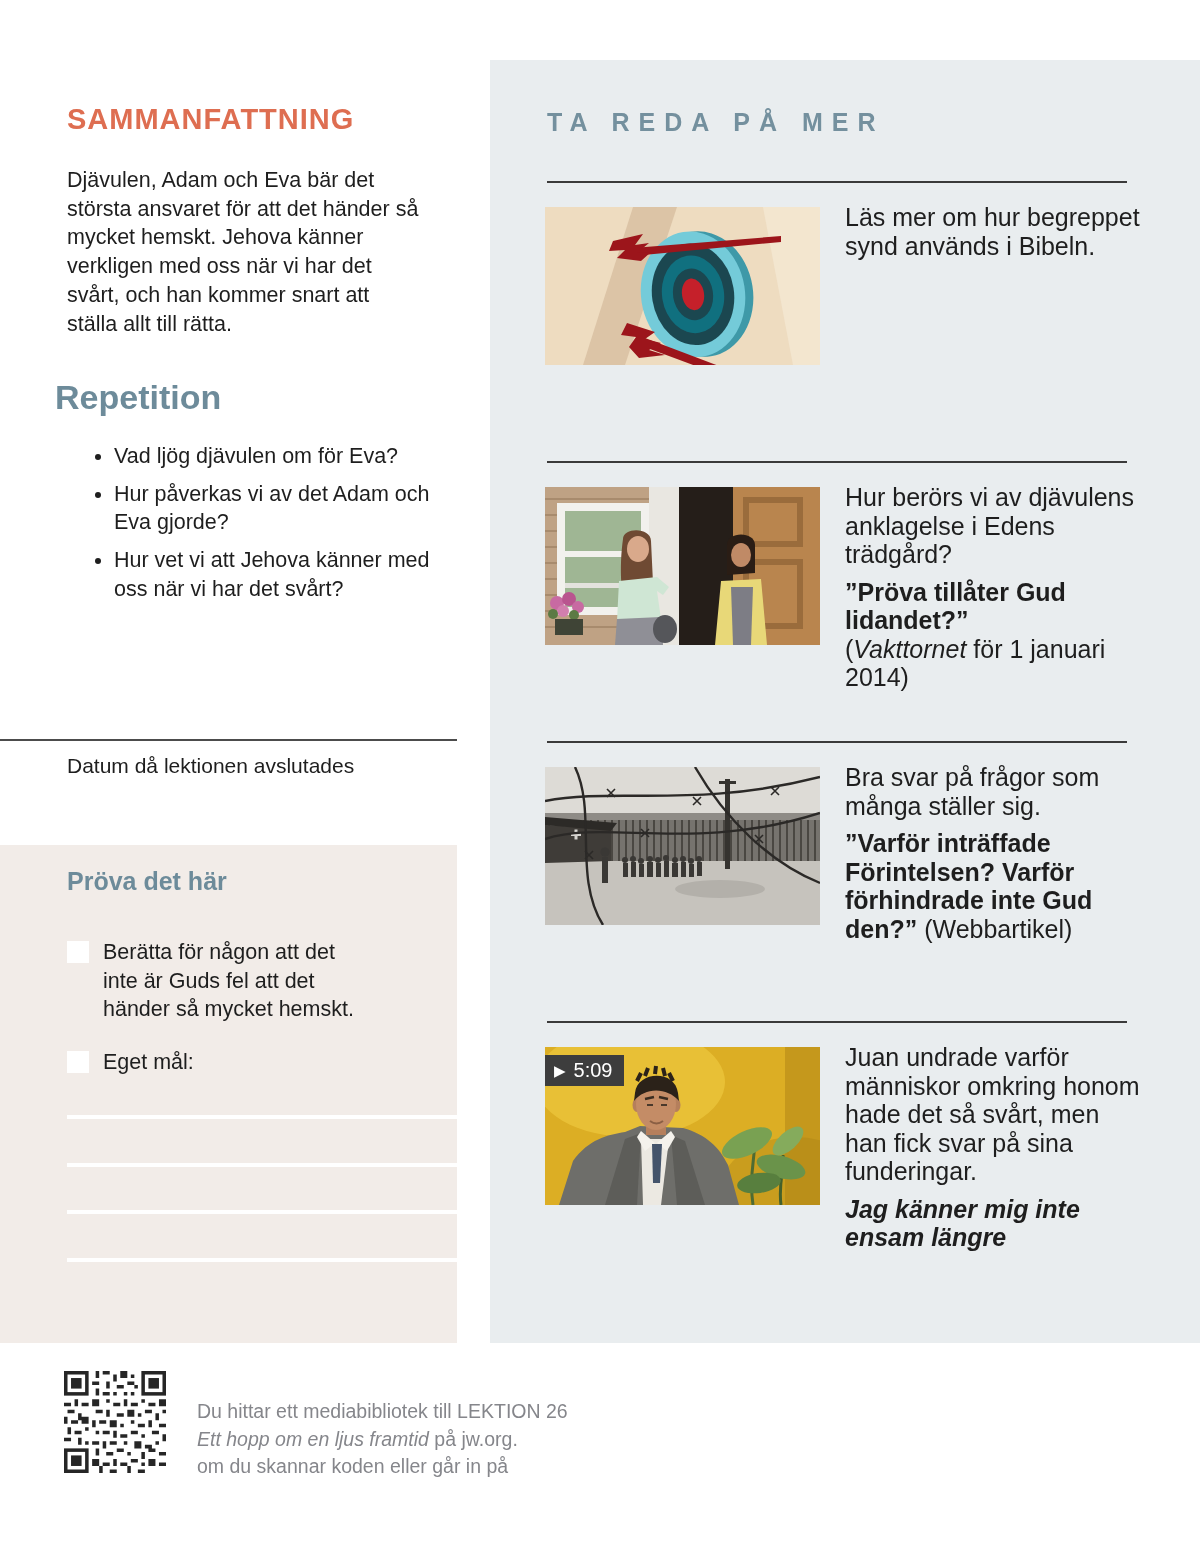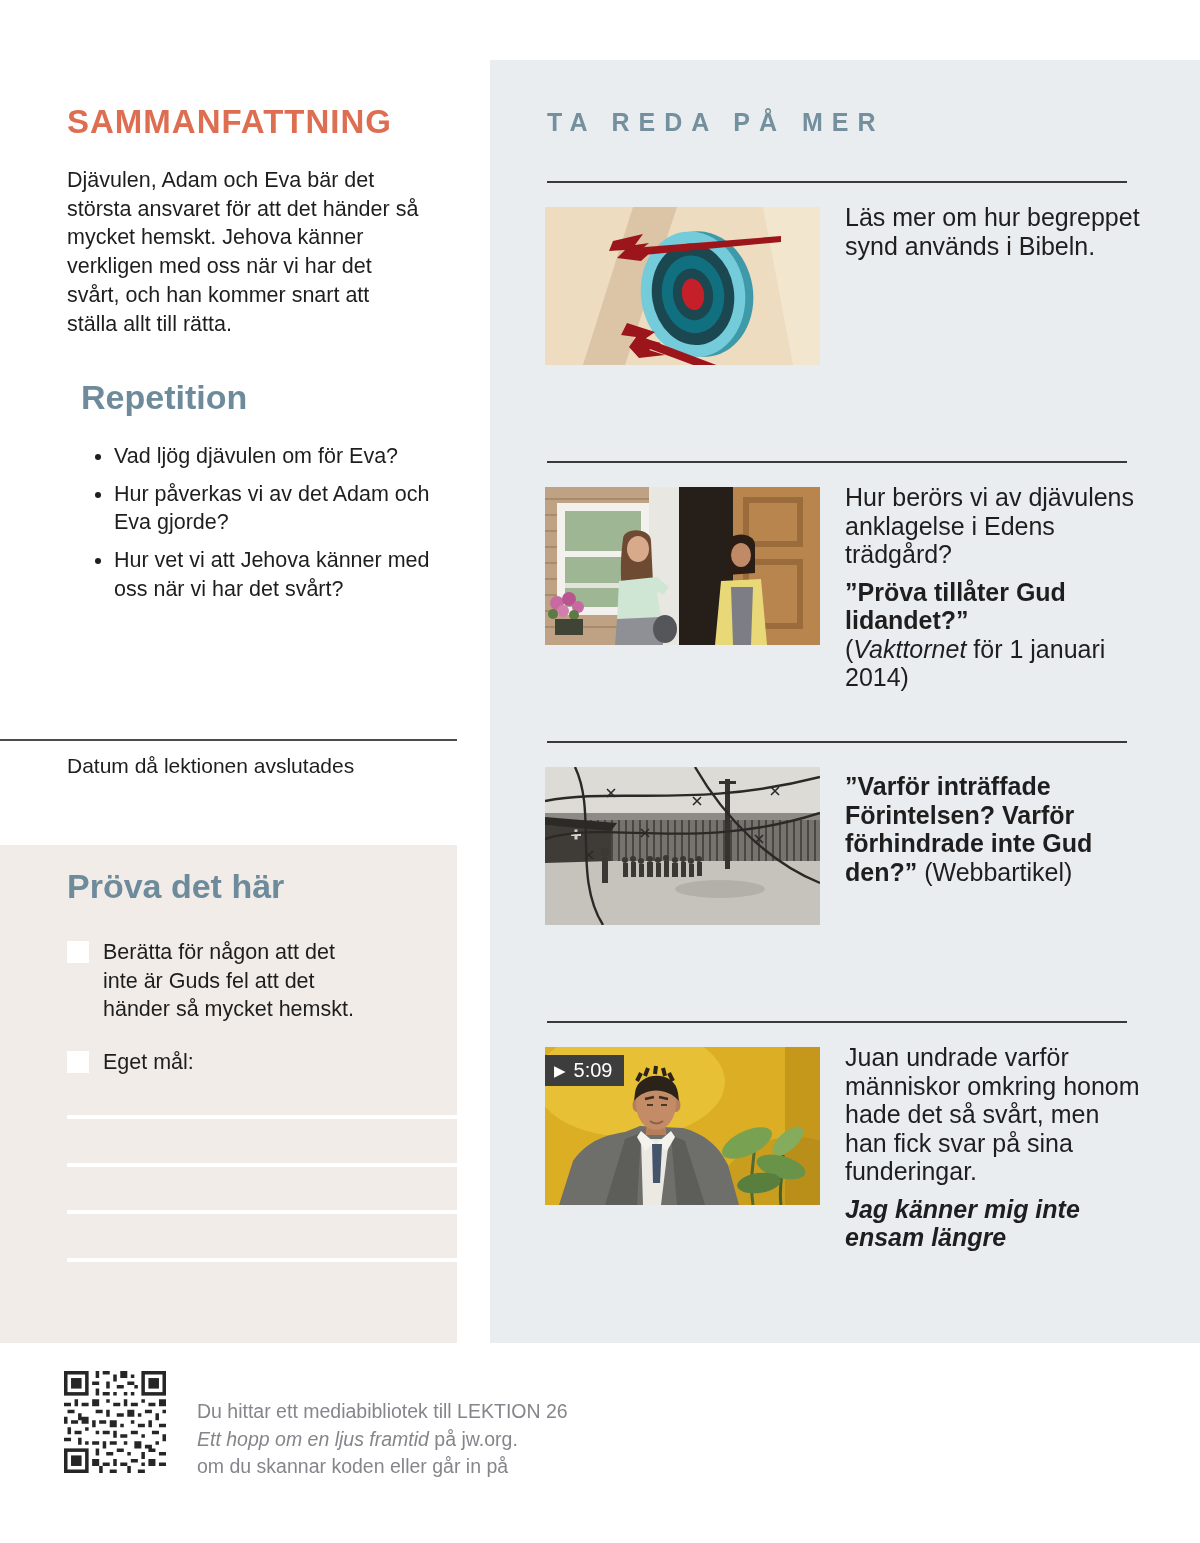--- a/index.html
+++ b/index.html
@@ -1,31 +1,31 @@
 <!DOCTYPE html>
 <html lang="sv"><head>
 <meta charset="utf-8">
 <style>
   html,body{margin:0;padding:0;background:#ffffff;}
   .page{position:relative;width:1200px;height:1543px;background:#ffffff;overflow:hidden;
         font-family:"Liberation Sans","DejaVu Sans",sans-serif;color:#1e1e1e;}
 
   
-  .summary-heading{position:absolute;left:67px;top:103px;font-size:33px;font-weight:bold;
+  .summary-heading{position:absolute;left:67px;top:103px;font-size:29px;font-weight:bold;
         letter-spacing:1px;color:#de6e51;}
   .summary-text{position:absolute;left:67px;top:166px;width:352px;font-size:21.5px;line-height:28.7px;}
-  .review-heading{position:absolute;left:81px;top:378px;font-size:34px;font-weight:bold;color:#6d8b9a;}
+  .review-heading{position:absolute;left:55px;top:378px;font-size:34px;font-weight:bold;color:#6d8b9a;}
   .review-list{position:absolute;left:90px;top:442px;width:330px;margin:0;padding:0 0 0 24px;
         font-size:21.5px;line-height:28.7px;}
   .review-list li{margin-bottom:9px;}
   .left-rule{position:absolute;left:0;top:739px;width:457px;height:2px;background:#4c4c4c;}
   .date-label{position:absolute;left:67px;top:754px;font-size:21px;}
 
   .try-panel{position:absolute;left:0;top:845px;width:457px;height:498px;background:#f2ece8;}
-  .try-heading{position:absolute;left:67px;top:867px;font-size:34px;font-weight:bold;color:#6d8b9a;}
+  .try-heading{position:absolute;left:67px;top:867px;font-size:25px;font-weight:bold;color:#6d8b9a;}
   .try-row1{position:absolute;left:67px;top:938px;}
   .try-row2{position:absolute;left:67px;top:1048px;}
   .checkbox{position:absolute;left:0;top:3px;width:22px;height:22px;background:#ffffff;}
   .try-text{margin-left:36px;width:272px;font-size:21.5px;line-height:28.7px;}
   .write-line{position:absolute;left:67px;width:390px;height:4px;background:#ffffff;}
   .wl1{top:1115px;} .wl2{top:1163px;} .wl3{top:1210px;} .wl4{top:1258px;}
 
   
   .right-panel{position:absolute;left:490px;top:60px;width:710px;height:1283px;background:#e9edef;}
   .find-heading{position:absolute;left:547px;top:108px;font-size:25px;font-weight:bold;
@@ -239,20 +239,21 @@
         <path d="M62,22 l8,8 M62,30 l8,-8"></path>
         <path d="M148,30 l8,8 M148,38 l8,-8"></path>
         <path d="M226,20 l8,8 M226,28 l8,-8"></path>
         <path d="M96,62 l8,8 M96,70 l8,-8"></path>
         <path d="M210,68 l8,8 M210,76 l8,-8"></path>
         <path d="M40,84 l8,8 M40,92 l8,-8"></path>
       </g>
     </svg>
   </div>
   <div class="fi-text x3">
+    <div>Bra svar på frågor som många ställer sig.</div>
     <div class="fi-title"><span class="b">”Varför inträffade Förintelsen? Varför förhindrade inte Gud den?”</span><span> (Webbartikel)</span></div>
   </div>
 
   <div class="thumb t4">
     <svg viewBox="0 0 275 158">
       <rect width="275" height="158" fill="#dcae24"></rect>
       <ellipse cx="85" cy="35" rx="95" ry="55" fill="#ecc53c" opacity="0.75"></ellipse>
       <ellipse cx="250" cy="145" rx="75" ry="55" fill="#c1951c" opacity="0.7"></ellipse>
       <rect x="240" y="0" width="35" height="158" fill="#a87f15" opacity="0.45"></rect>
 

